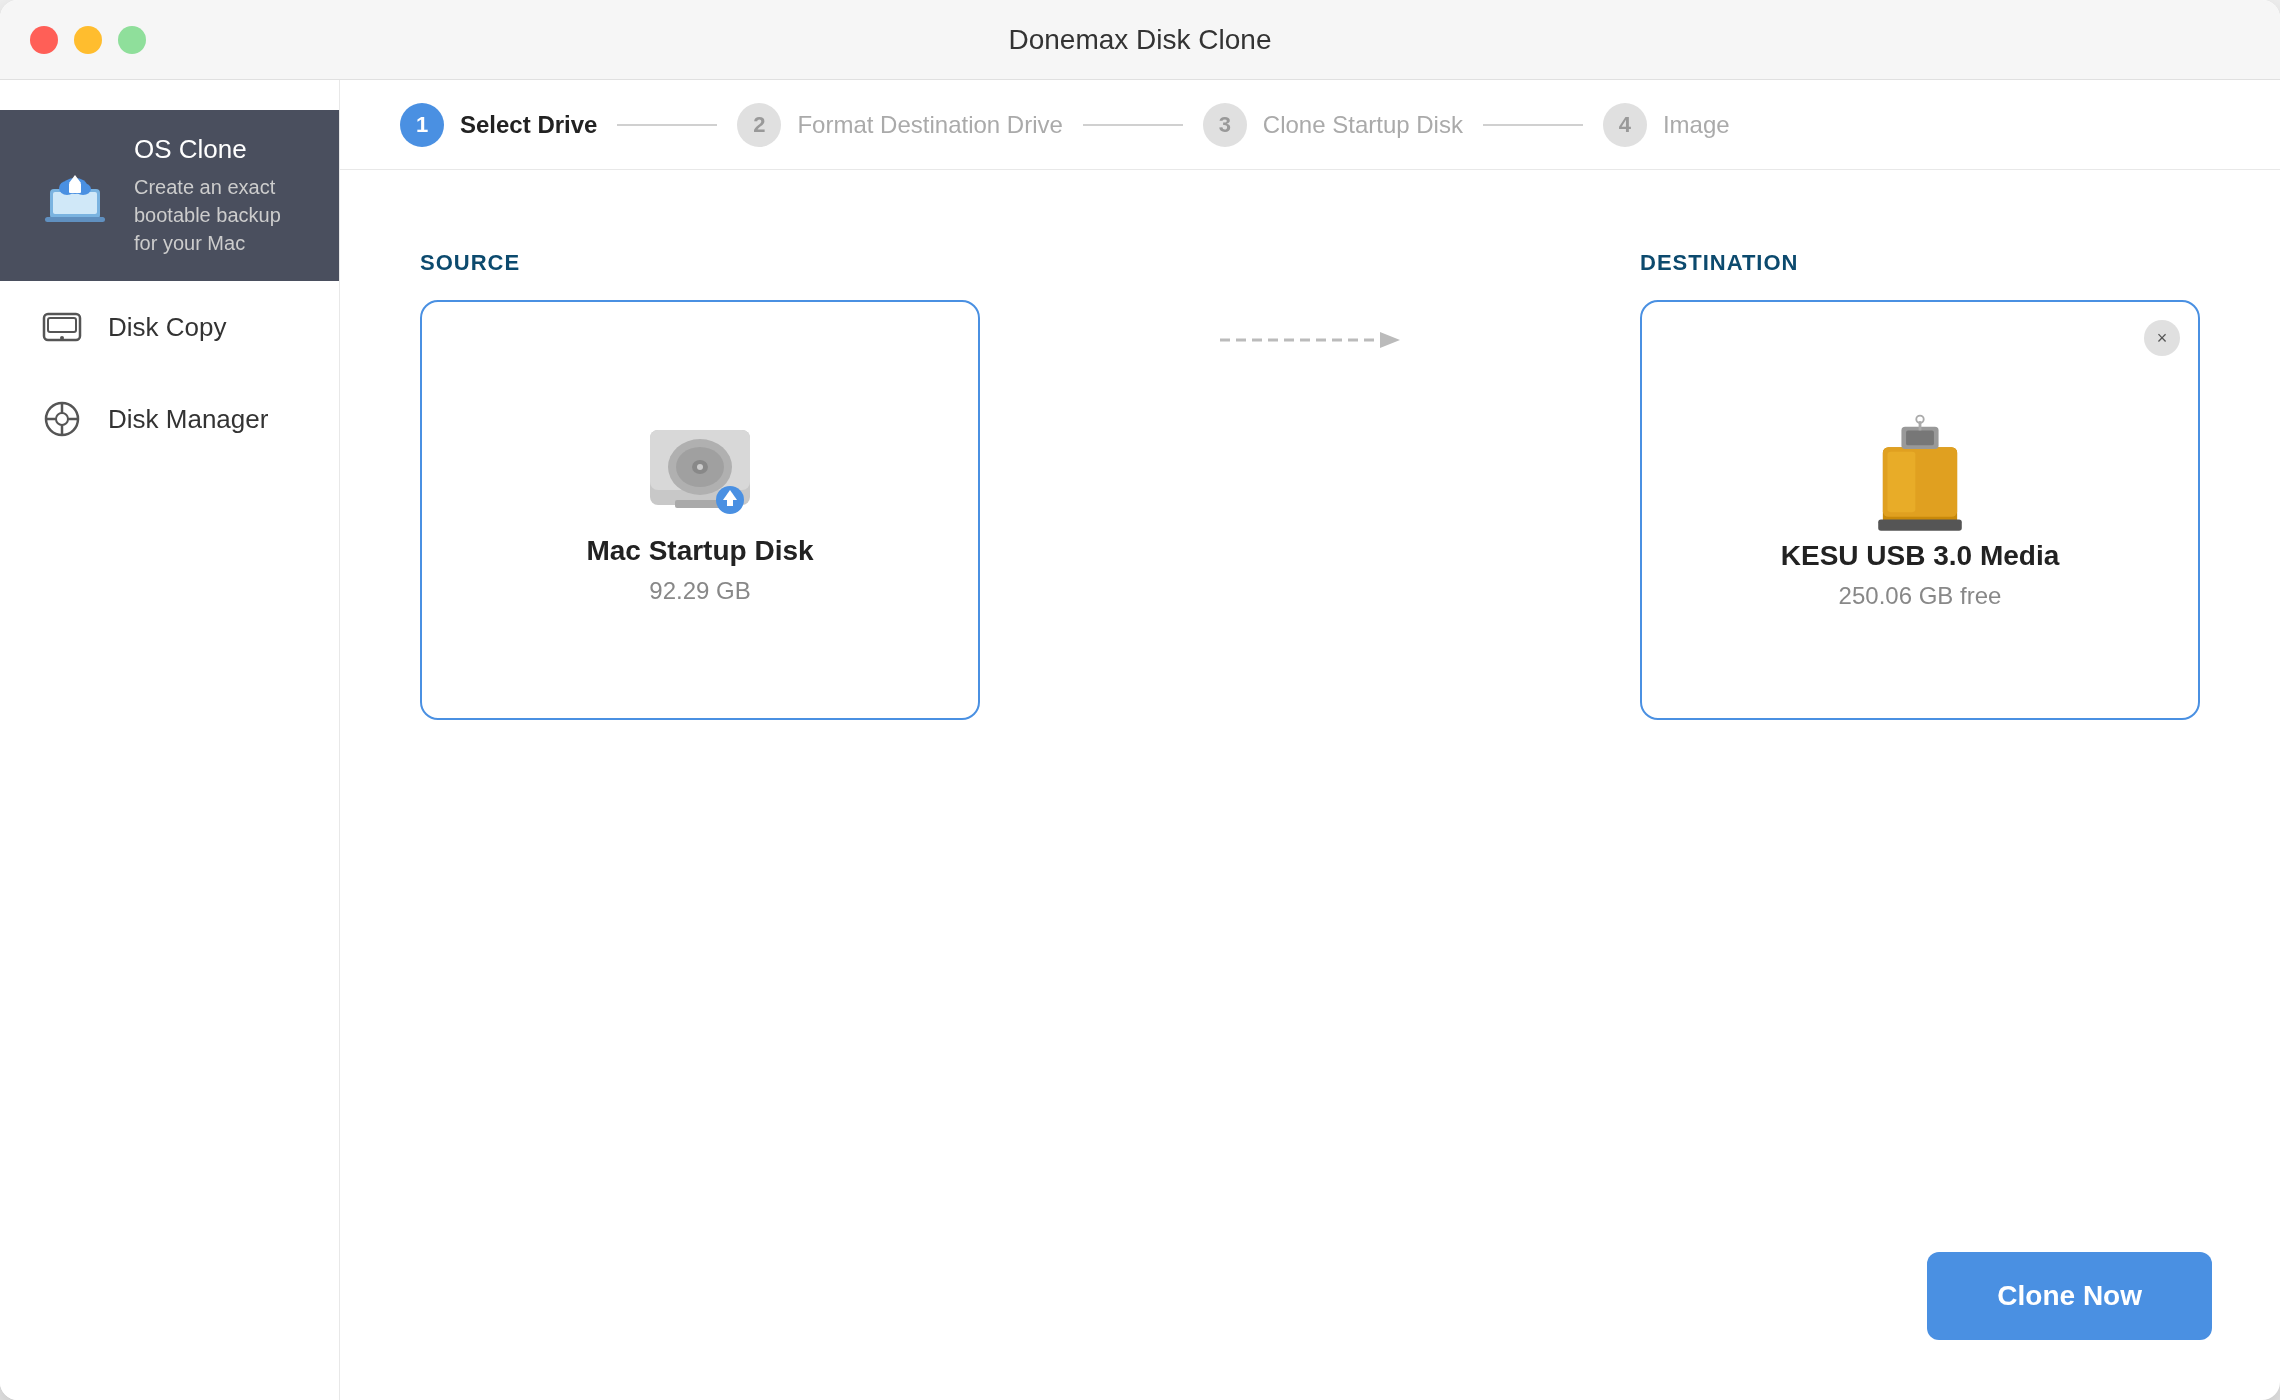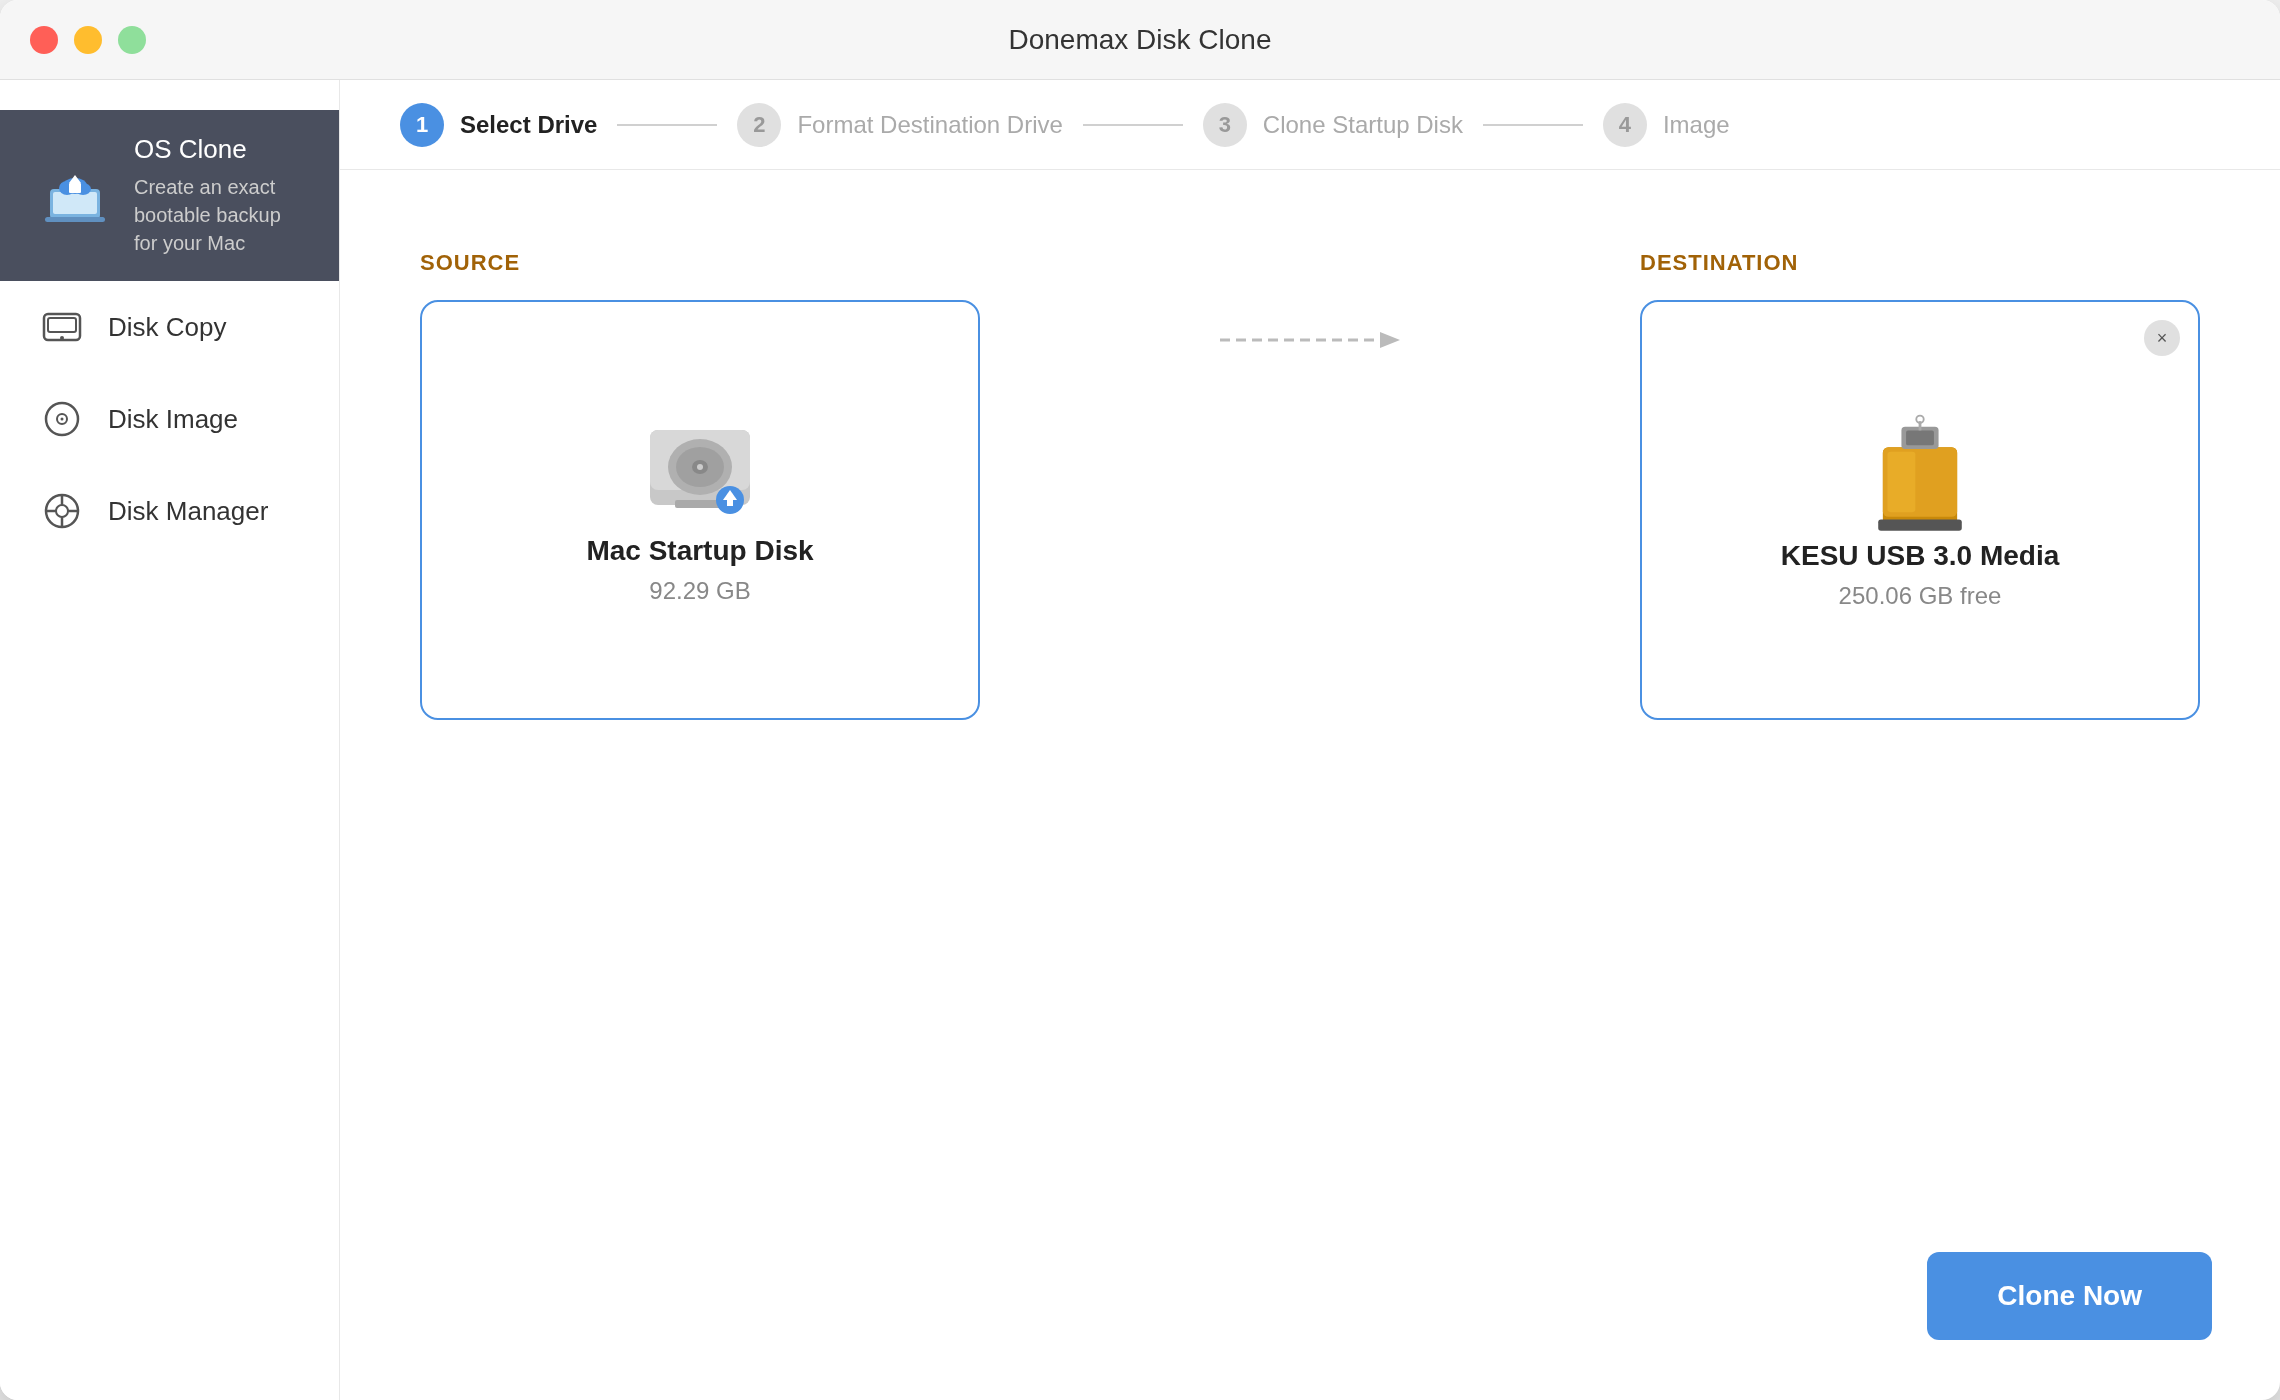--- a/index.html
+++ b/index.html
@@ -178,21 +178,21 @@
       margin-top: 20px;
     }
     .drive-section {
       display: flex;
       flex-direction: column;
       gap: 24px;
     }
     .section-label {
       font-size: 22px;
       font-weight: 700;
-      color: #a16207;
+      color: #0c4a6e;
       letter-spacing: 1px;
       text-transform: uppercase;
     }
     .drive-card {
       width: 560px;
       height: 420px;
       border: 2.5px solid #4a90e2;
       border-radius: 18px;
       display: flex;
       flex-direction: column;
@@ -315,32 +315,20 @@
             <rect x="2" y="6" width="36" height="26" rx="4" stroke="#555" stroke-width="2.5" fill="none"></rect>
             <rect x="6" y="10" width="28" height="14" rx="2" stroke="#555" stroke-width="2" fill="none"></rect>
             <circle cx="20" cy="30" r="2" fill="#555"></circle>
           </svg>
         </div>
         <div class="sidebar-text">
           <span class="sidebar-label">Disk Copy</span>
         </div>
       </div>
 
-      <div class="sidebar-item">
-        <div class="sidebar-icon">
-          <svg width="40" height="40" viewBox="0 0 40 40" fill="none">
-            <circle cx="20" cy="20" r="16" stroke="#555" stroke-width="2.5" fill="none"></circle>
-            <circle cx="20" cy="20" r="5" stroke="#555" stroke-width="2" fill="none"></circle>
-            <circle cx="20" cy="20" r="1.5" fill="#555"></circle>
-          </svg>
-        </div>
-        <div class="sidebar-text">
-          <span class="sidebar-label">Disk Image</span>
-        </div>
-      </div>
 
       <div class="sidebar-item">
         <div class="sidebar-icon">
           <svg width="40" height="40" viewBox="0 0 40 40" fill="none">
             <circle cx="20" cy="20" r="16" stroke="#555" stroke-width="2.5" fill="none"></circle>
             <circle cx="20" cy="20" r="6" stroke="#555" stroke-width="2" fill="none"></circle>
 
             <line x1="20" y1="4" x2="20" y2="14" stroke="#555" stroke-width="2.5"></line>
             <line x1="20" y1="26" x2="20" y2="36" stroke="#555" stroke-width="2.5"></line>
             <line x1="4" y1="20" x2="14" y2="20" stroke="#555" stroke-width="2.5"></line>

